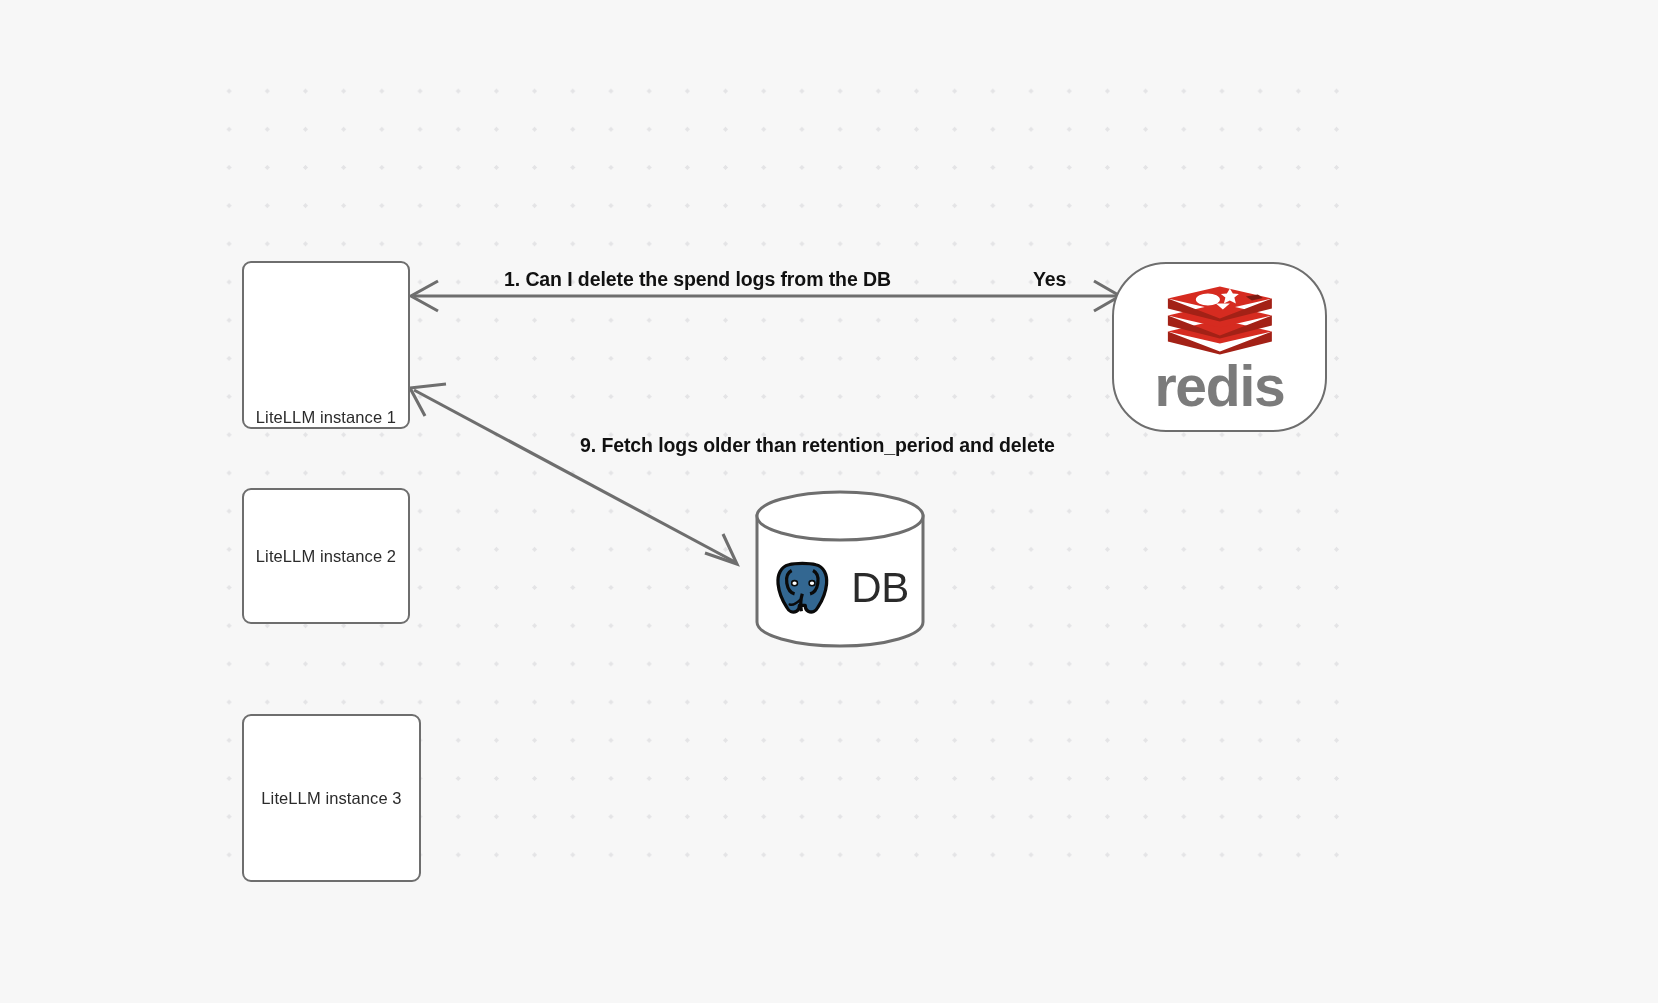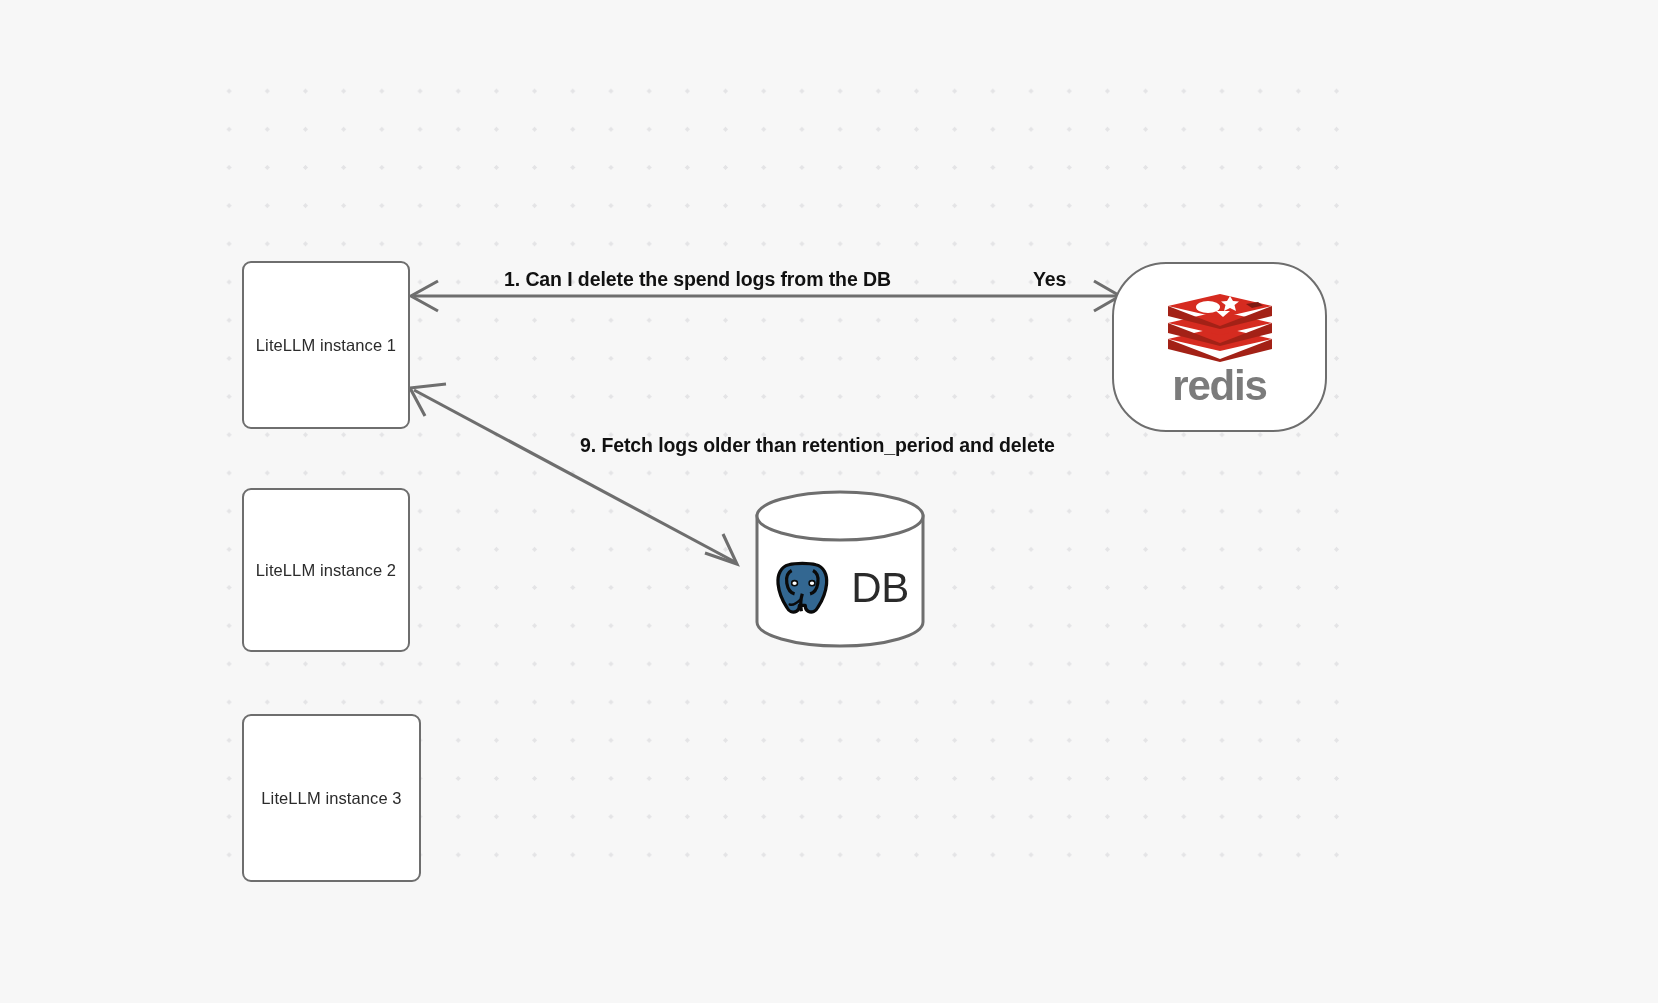--- a/index.html
+++ b/index.html
@@ -79,21 +79,21 @@
     left: 50%;
     top: 50%;
     transform: translate(-50%, -50%);
     display: flex;
     flex-direction: column;
     align-items: center;
   }
   .redis-word {
     font-family: "Liberation Sans", sans-serif;
     font-weight: bold;
-    font-size: 42px;
+    font-size: 57px;
     color: #7b7b7b;
     letter-spacing: -1.2px;
     line-height: 1;
     margin-top: 2px;
   }
   
   #db-node {
     position: absolute;
     left: 754px;
     top: 490px;
@@ -134,25 +134,25 @@
       <polyline points="1094,281 1120,296 1094,311" fill="none" stroke="#6e6e6e" stroke-width="3.1" stroke-linecap="butt" stroke-linejoin="miter"></polyline>
     </g>
 
     <g>
       <line x1="414" y1="390" x2="735" y2="562" stroke="#6e6e6e" stroke-width="3.1"></line>
       <polyline points="446,384 410,388 425,416" fill="none" stroke="#6e6e6e" stroke-width="3.1" stroke-linecap="butt" stroke-linejoin="miter"></polyline>
       <polyline points="705,553 737,564 723,534" fill="none" stroke="#6e6e6e" stroke-width="3.1" stroke-linecap="butt" stroke-linejoin="miter"></polyline>
     </g>
   </svg>
 
-  <div class="node-box" style="left:242px; top:261px; width:168px; height:168px;">
+  <div class="node-box" style="left:242px; top:261px; width:168px; height:168px;align-items:flex-end;">
     <span class="node-label">LiteLLM instance 1</span>
   </div>
 
-  <div class="node-box" style="left:242px; top:488px; width:168px; height:164px;">
+  <div class="node-box" style="left:242px; top:488px; width:168px; height:136px;">
     <span class="node-label">LiteLLM instance 2</span>
   </div>
 
   <div class="node-box" style="left:242px; top:714px; width:179px; height:168px;">
     <span class="node-label">LiteLLM instance 3</span>
   </div>
 
   <div id="redis-node">
     <div id="redis-logo">
       <svg width="112" height="76" viewBox="0 0 112 76">

